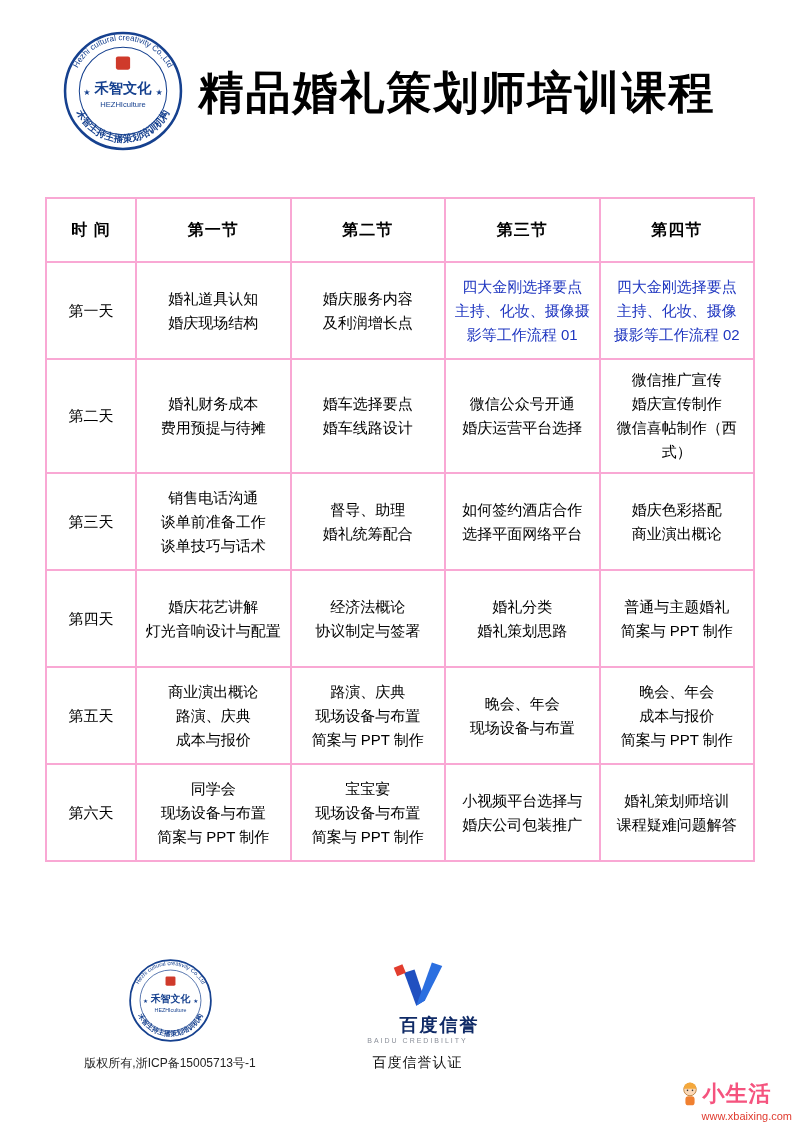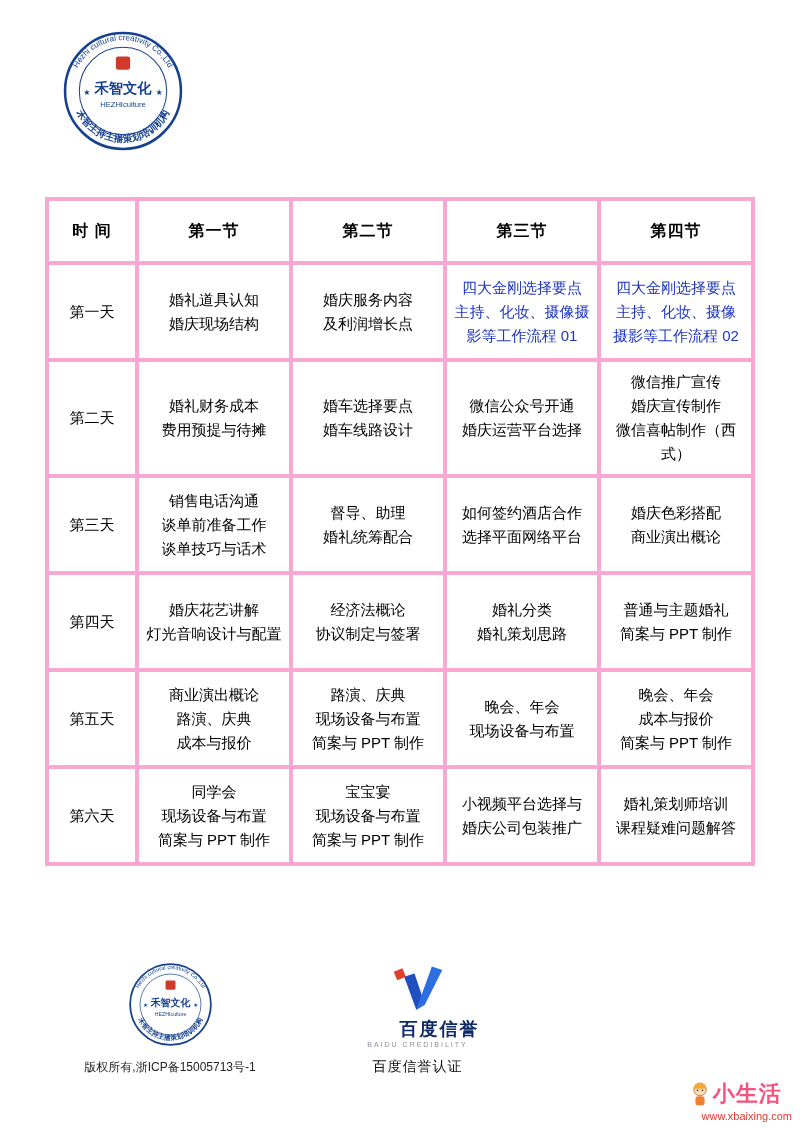--- a/index.html
+++ b/index.html
@@ -19,21 +19,21 @@
     font-size:45px; font-weight:800; letter-spacing:2px;
     font-family:"Liberation Sans", sans-serif;
     color:#000;
   }
   
   table.course-table {
     width:710px; margin:42px auto 0;
     border-collapse:collapse; table-layout:fixed;
   }
   .course-table th, .course-table td {
-    border:4px solid #f9a8d4;
+    border:2px solid #f9a8d4;
     text-align:center; vertical-align:middle;
   }
   .course-table th {
     height:64px; font-size:16px; font-weight:bold; letter-spacing:1px;
   }
   .course-table td {
     height:97px; font-size:15px; line-height:24px;
     white-space:pre-line; padding:8px 4px;
   }
   col.day-col { width:90px; }
@@ -44,21 +44,21 @@
   .f-center{ flex:1; }
   .f-right { width:235px; }
   .caption-small { font-size:12px; color:#222; margin-top:12px; }
   .caption-bold  { font-size:17px; font-weight:bold; color:#000; margin-top:8px; letter-spacing:0.5px; }
   .caption-mid   { font-size:14px; color:#111; margin-top:10px; letter-spacing:1px; }
   .baidu-name { font-size:18px; font-weight:bold; color:#0f2a66; margin-top:2px; letter-spacing:2px;margin-left:44px; }
   .baidu-sub  { font-size:7px; color:#8a8f99; letter-spacing:2px; }
   
   .watermark {
     position:absolute; right:8px; bottom:6px;
-    display:flex; flex-direction:column; align-items:center;
+    display:flex; flex-direction:column; align-items:flex-start;
   }
   .wm-row { display:flex; align-items:center; gap:3px; }
   .wm-name { font-size:22px; font-weight:bold; color:#f5537e; letter-spacing:1px; }
   .wm-url  { font-size:11px; color:#e03b2f; margin-top:1px; margin-left:22px; }
 </style>
 </head>
 <body>
 
 <div class="header">
   <div class="logo-wrap">
@@ -73,20 +73,21 @@
       <text font-size="9.5" fill="#16418f" text-anchor="middle" font-weight="bold">
         <textPath href="#bp1" startOffset="50%">禾智主持主播策划培训机构</textPath>
       </text>
       <rect x="53" y="26" width="14" height="13" rx="2" fill="#cf3a2b"></rect>
       <text x="21" y="64" font-size="8" fill="#16418f">★</text>
       <text x="92" y="64" font-size="8" fill="#16418f">★</text>
       <text x="60" y="62" text-anchor="middle" font-size="14" font-weight="bold" fill="#16418f">禾智文化</text>
       <text x="60" y="76" text-anchor="middle" font-size="7.5" fill="#16418f">HEZHIculture</text>
     </svg>
   </div>
+  <h1 class="page-title">精品婚礼策划师培训课程</h1>
 </div>
 
 <table class="course-table">
   <colgroup>
     <col class="day-col">
       <col>
       <col>
       <col>
       <col>
   </colgroup>

